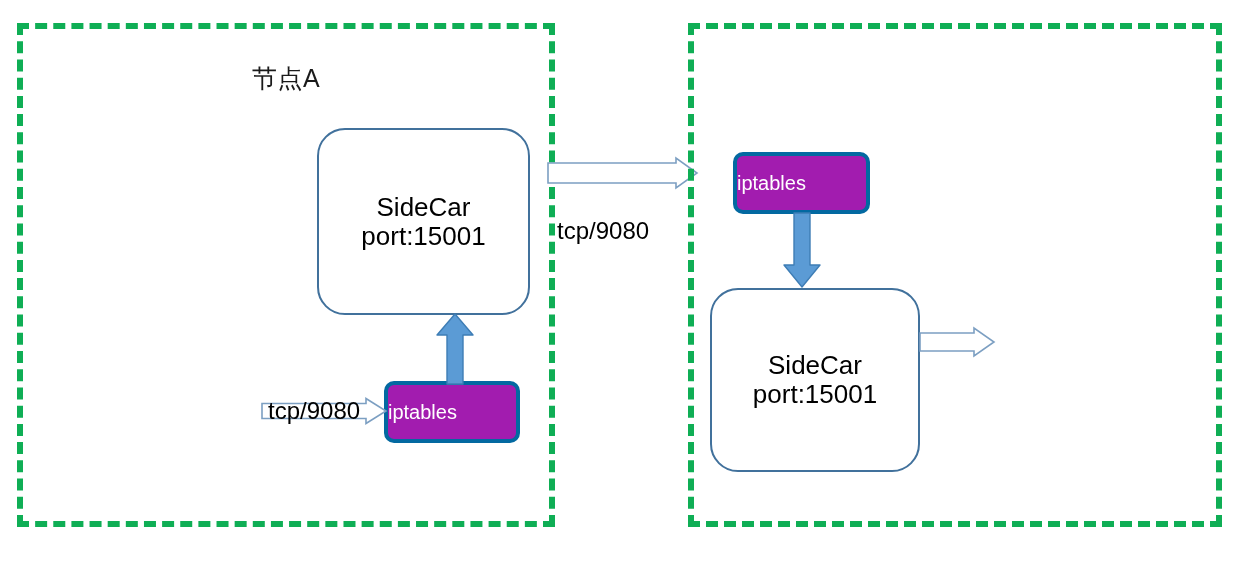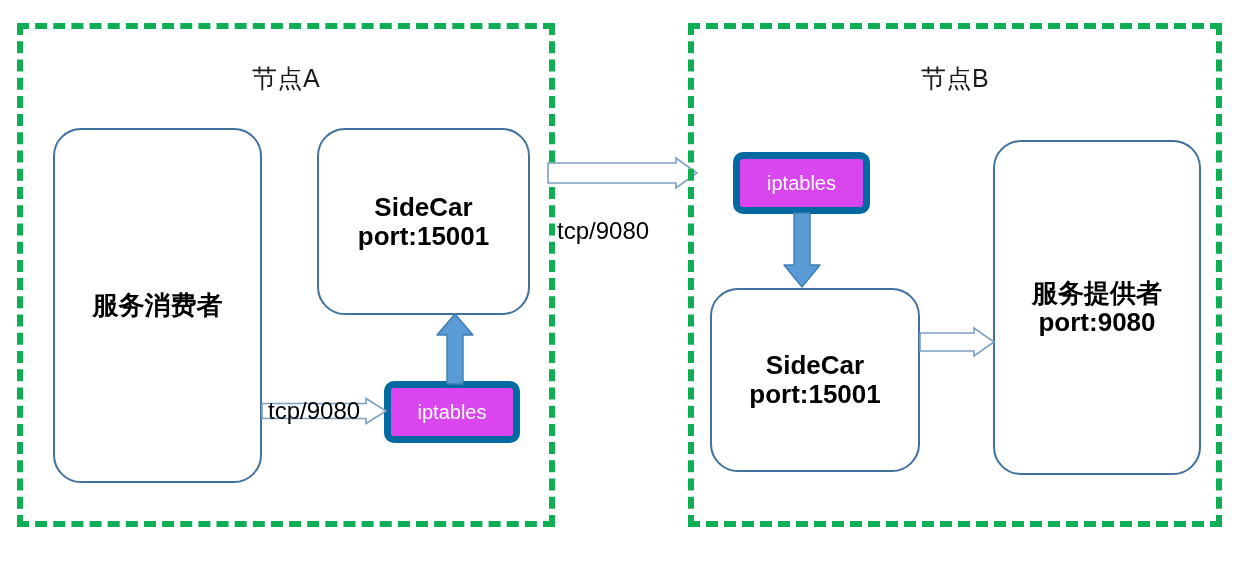--- a/index.html
+++ b/index.html
@@ -38,40 +38,38 @@
   .svc-box {
     position: absolute;
     box-sizing: border-box;
     border: 2px solid #41719C;
     border-radius: 28px;
     background: #ffffff;
     display: flex;
     flex-direction: column;
     align-items: center;
     justify-content: center;
-    font-weight: bold;
   }
   .svc-line {
     font-size: 26px;
     color: #000000;
     white-space: nowrap;
     line-height: 1.1;
   }
   .svc-line.gap-top { }
 
   
   .chip {
     position: absolute;
     box-sizing: border-box;
-    background: #d946ef;
-    border: 7px solid #0369a1;
+    background: #a21caf;
+    border: 4px solid #0369a1;
     border-radius: 10px;
     display: flex;
     align-items: center;
-    justify-content: center;
     color: #ffffff;
     font-size: 20px;
     white-space: nowrap;
   }
 
   
   .arrow-svg {
     position: absolute;
     overflow: visible;
   }
@@ -85,23 +83,20 @@
 </style>
 </head>
 <body>
 
 <div id="canvas">
 
   <div class="node-box" style="left:17px; top:23px; width:538px; height:504px;"></div>
 
   <div class="node-title" style="left:17px; top:62px; width:538px;">节点A</div>
 
-  <div class="svc-box" style="left:53px; top:128px; width:209px; height:355px;">
-    <div class="svc-line">服务消费者</div>
-  </div>
 
   <div class="svc-box" style="left:317px; top:128px; width:213px; height:187px;">
     <div class="svc-line">SideCar</div>
     <div class="svc-line gap-top">port:15001</div>
   </div>
 
   <div class="chip" style="left:384px; top:381px; width:136px; height:62px;">
     <span>iptables</span>
   </div>
 
@@ -114,37 +109,32 @@
     <path d="M23,1 L41,22 L31,22 L31,71 L15,71 L15,22 L5,22 Z" fill="#5B9BD5" stroke="#3E7DB5" stroke-width="1.4" stroke-linejoin="round"></path>
   </svg>
 
   <svg class="arrow-svg" style="left:548px; top:157px; width:150px; height:32px;" viewBox="0 0 150 32" xmlns="http://www.w3.org/2000/svg">
     <path d="M0,6 L128,6 L128,1 L149,16 L128,31 L128,26 L0,26 Z" fill="#FFFFFF" stroke="#7C9FC2" stroke-width="1.6"></path>
   </svg>
   <div class="edge-label" style="left:557px; top:186px;">tcp/9080</div>
 
   <div class="node-box" style="left:688px; top:23px; width:534px; height:504px;"></div>
 
-  <div class="node-title" style="left:688px; top:62px; width:534px;">节点B</div>
 
   <div class="chip" style="left:733px; top:152px; width:137px; height:62px;">
     <span>iptables</span>
   </div>
 
   <svg class="arrow-svg" style="left:779px; top:212px; width:46px; height:76px;" viewBox="0 0 46 76" xmlns="http://www.w3.org/2000/svg">
     <path d="M23,75 L41,53 L31,53 L31,1 L15,1 L15,53 L5,53 Z" fill="#5B9BD5" stroke="#3E7DB5" stroke-width="1.4" stroke-linejoin="round"></path>
   </svg>
 
   <div class="svc-box" style="left:710px; top:288px; width:210px; height:184px;">
     <div class="svc-line">SideCar</div>
     <div class="svc-line gap-top">port:15001</div>
   </div>
 
-  <div class="svc-box" style="left:993px; top:140px; width:208px; height:335px;">
-    <div class="svc-line">服务提供者</div>
-    <div class="svc-line gap-top">port:9080</div>
-  </div>
 
   <svg class="arrow-svg" style="left:920px; top:327px; width:75px; height:30px;" viewBox="0 0 75 30" xmlns="http://www.w3.org/2000/svg">
     <path d="M0,6 L54,6 L54,1 L74,15 L54,29 L54,24 L0,24 Z" fill="#FFFFFF" stroke="#7C9FC2" stroke-width="1.6"></path>
   </svg>
 
 </div>
 
 </body></html>

